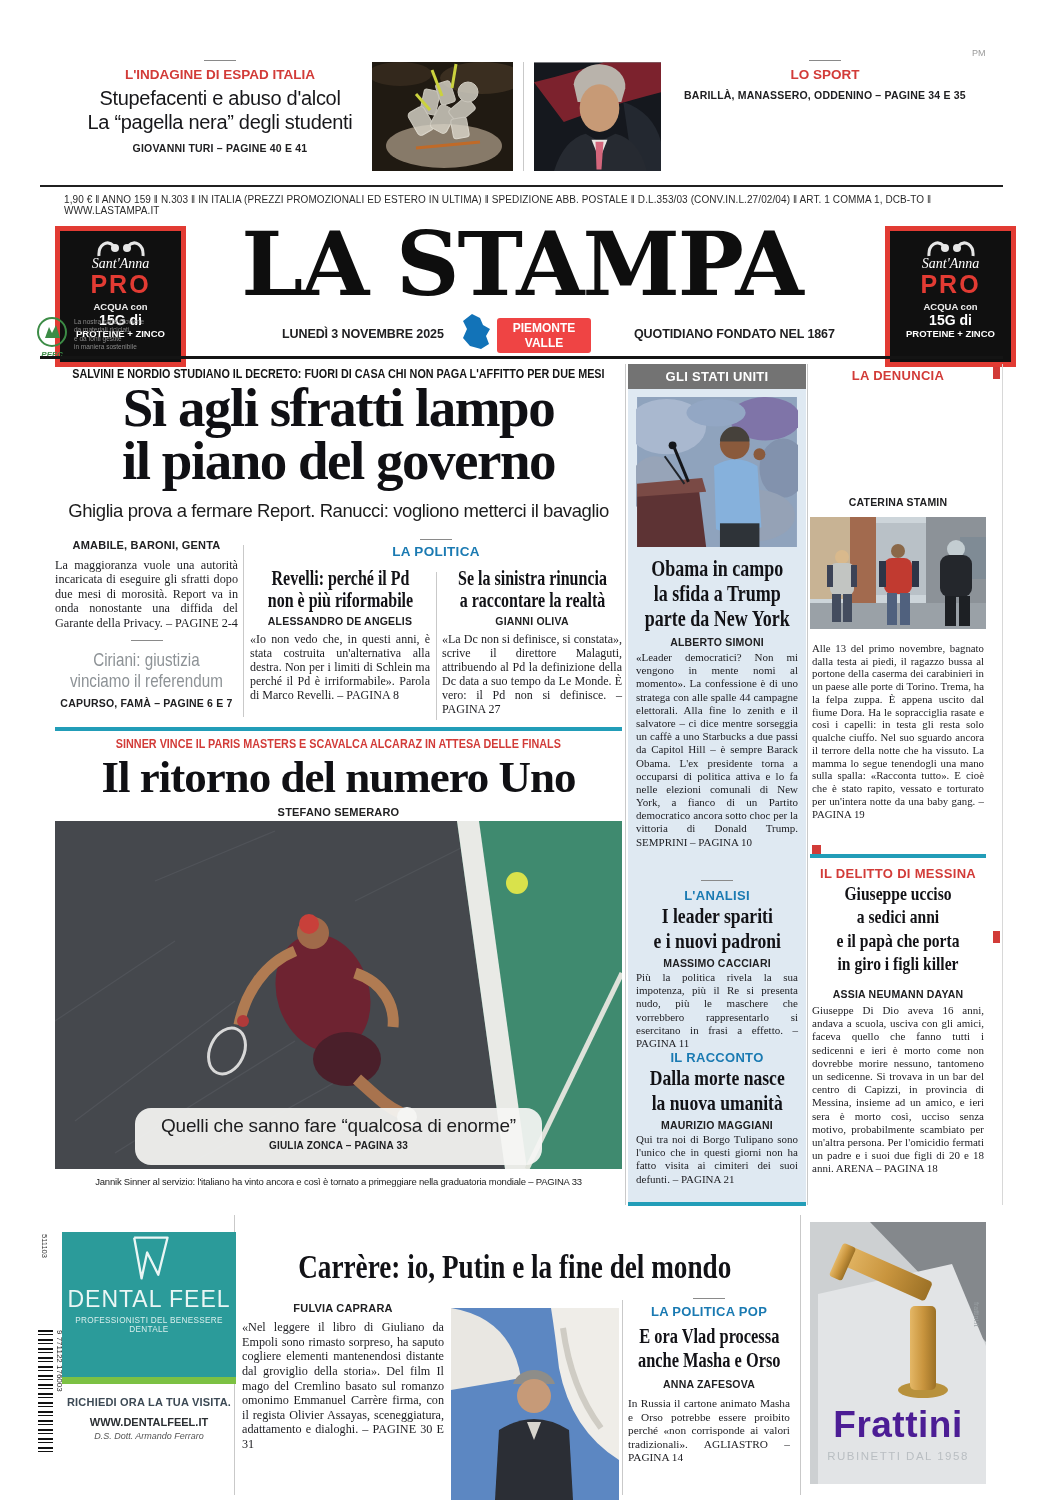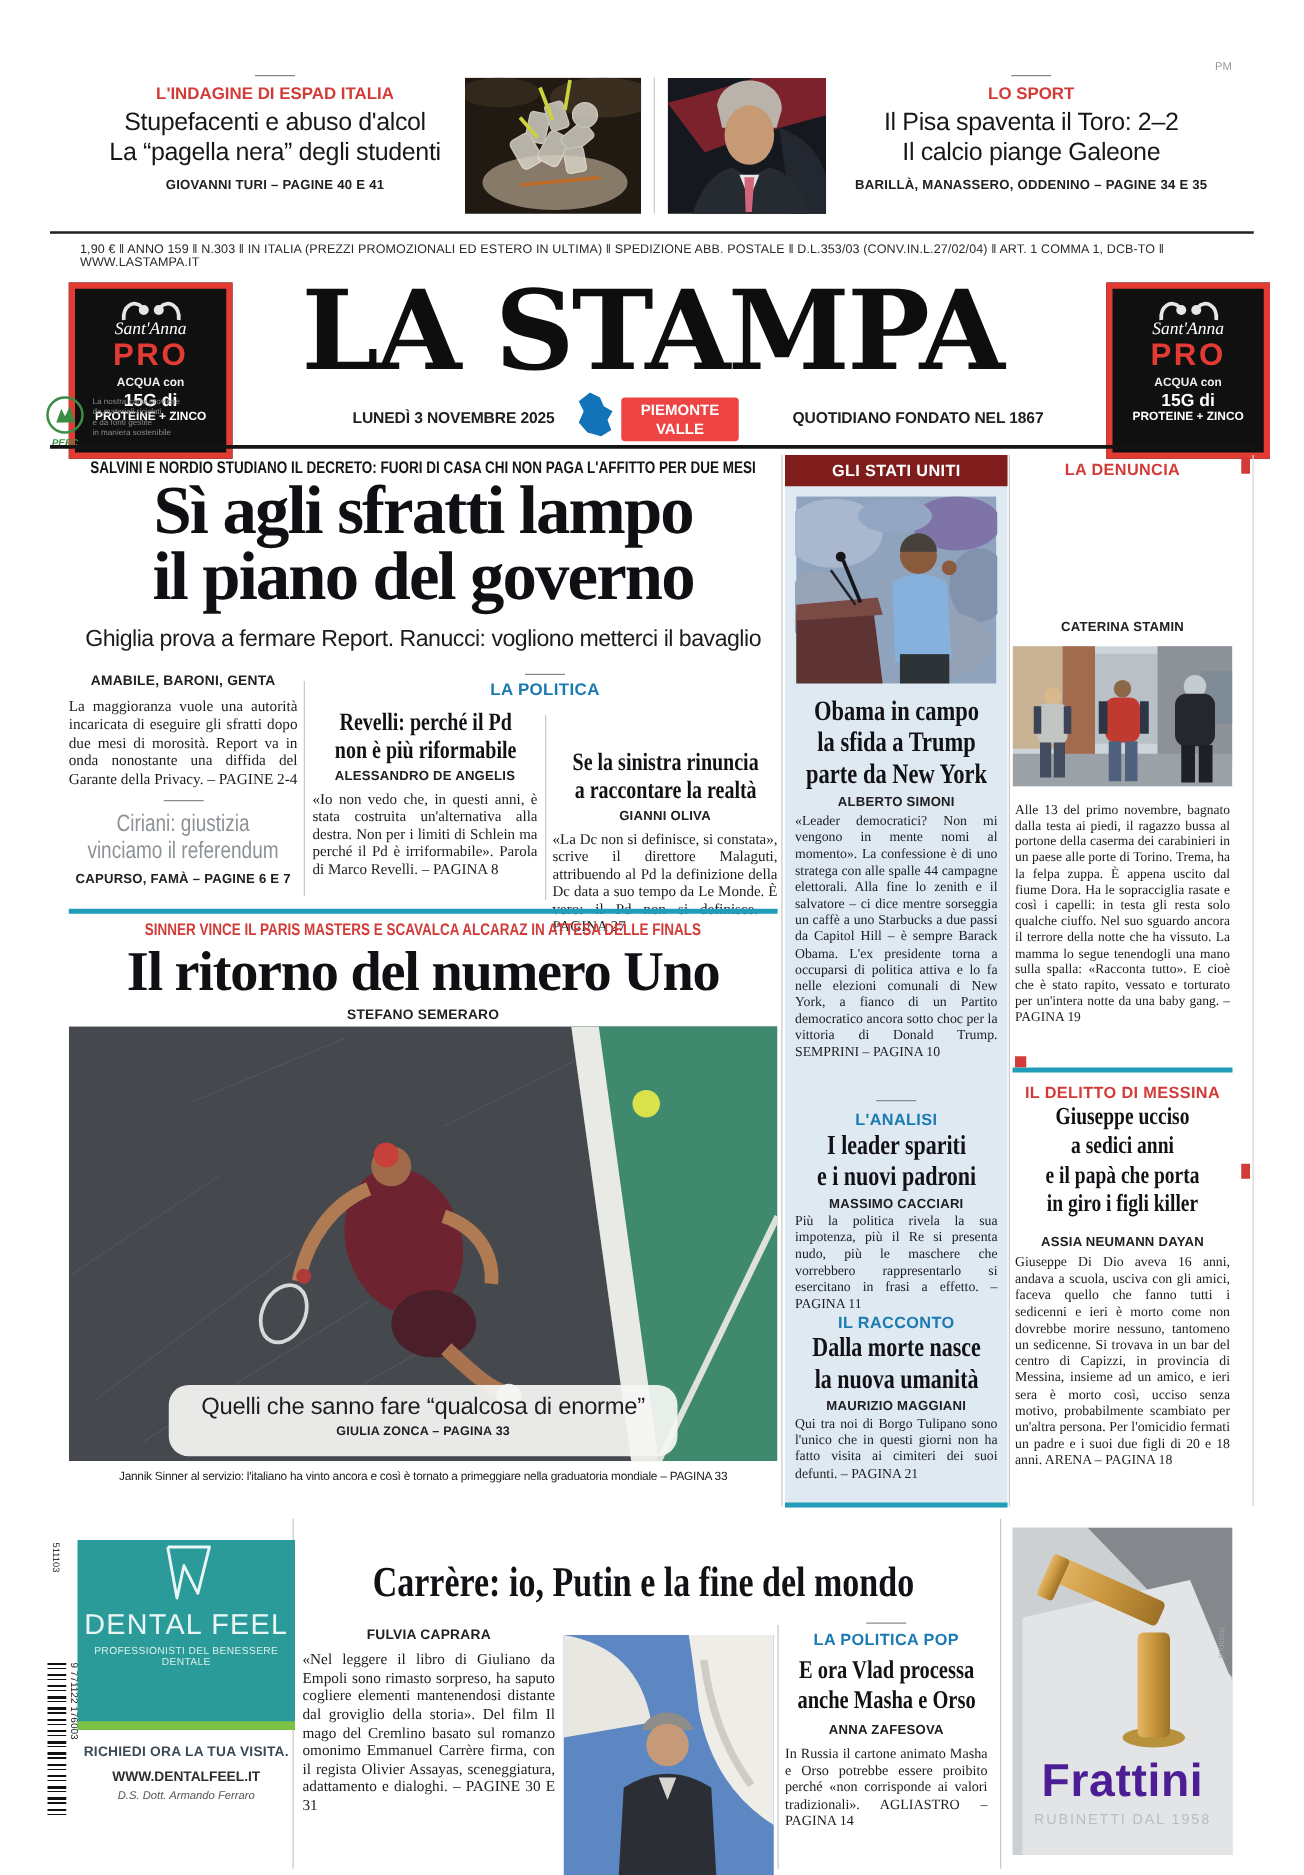--- a/index.html
+++ b/index.html
@@ -75,22 +75,20 @@
       <ellipse cx="66" cy="46" rx="20" ry="24" fill="#c79a76"></ellipse>
       <path d="M20 110 Q30 78 52 72 L66 80 L82 72 Q106 78 114 110 Z" fill="#262a31"></path>
       <polygon points="58,78 74,78 66,98" fill="#e8e6e2"></polygon>
       <polygon points="62,80 70,80 68,108 63,108" fill="#d4667c"></polygon>
     </svg>
   </div>
 
   <div class="abs" style="left:670px;top:60px;width:310px;">
     <div class="dash"></div>
     <div class="ctr kick-red" style="font-size:13.5px;margin-top:6px;">LO SPORT</div>
-    <div class="ctr pre" style="font-size:20px;line-height:1.22;color:#17171a;letter-spacing:-.3px;margin-top:4px;">Il Pisa spaventa il Toro: 2–2
-Il calcio piange Galeone</div>
     <div class="ctr byline" style="font-size:10.5px;margin-top:7px;">BARILLÀ, MANASSERO, ODDENINO – PAGINE 34 E 35</div>
   </div>
 
   <div class="abs" style="left:40px;top:185px;width:963px;height:2px;background:#202020;"></div>
   <div class="abs" style="left:64px;top:194px;width:930px;font-size:10px;color:#2a2a2a;letter-spacing:.1px;">1,90 € ‖ ANNO 159 ‖ N.303 ‖ IN ITALIA (PREZZI PROMOZIONALI ED ESTERO IN ULTIMA) ‖ SPEDIZIONE ABB. POSTALE ‖ D.L.353/03 (CONV.IN.L.27/02/04) ‖ ART. 1 COMMA 1, DCB-TO ‖ WWW.LASTAMPA.IT</div>
 
   <div class="abs" style="left:55px;top:226px;width:121px;height:131px;background:#101010;border:5px solid #e23b33;text-align:center;">
     <svg width="56" height="22" viewBox="0 0 56 22" style="margin:5px auto 0;">
       <path d="M6 20 C5 9 14 3 21 10" stroke="#e6e6e6" stroke-width="3" fill="none"></path>
         <circle cx="22" cy="12" r="4" fill="#e6e6e6"></circle>
@@ -184,21 +182,21 @@
   <div class="abs" style="left:250px;top:567px;width:180px;">
     <div class="serif ctr hl" style="font-size:20px;line-height:1.1;">
       <span class="squeeze">Revelli: perché il Pd
 non è più riformabile</span>
     </div>
     <div class="ctr byline" style="font-size:10.5px;margin-top:4px;">ALESSANDRO DE ANGELIS</div>
     <div class="body-t" style="font-size:12px;line-height:1.16;margin-top:6px;">«Io non vedo che, in questi anni, è stata costruita un'alternativa alla destra. Non per i limiti di Schlein ma perché il Pd è irriformabile». Parola di Marco Revelli. – PAGINA 8</div>
   </div>
 
   <div class="abs" style="left:442px;top:567px;width:180px;">
-    <div class="serif ctr hl" style="font-size:20px;line-height:1.1;margin-top:32px;">
+    <div class="serif ctr hl" style="font-size:20px;line-height:1.1;">
       <span class="squeeze">Se la sinistra rinuncia
 a raccontare la realtà</span>
     </div>
     <div class="ctr byline" style="font-size:10.5px;margin-top:4px;">GIANNI OLIVA</div>
     <div class="body-t" style="font-size:12px;line-height:1.16;margin-top:6px;">«La Dc non si definisce, si constata», scrive il direttore Malaguti, attribuendo al Pd la definizione della Dc data a suo tempo da Le Monde. È vero: il Pd non si definisce. – PAGINA 27</div>
   </div>
 
   <div class="abs teal" style="left:55px;top:727px;width:567px;height:4px;"></div>
   <div class="abs ctr" style="left:55px;top:736px;width:567px;font-size:13.5px;">
     <span class="squeeze kick-red">SINNER VINCE IL PARIS MASTERS E SCAVALCA ALCARAZ IN ATTESA DELLE FINALS</span>
@@ -233,21 +231,21 @@
       <ellipse cx="172" cy="230" rx="17" ry="24" fill="none" stroke="#d8d8d8" stroke-width="3" transform="rotate(25 172 230)"></ellipse>
     </svg>
     <div class="abs" style="left:80px;top:287px;width:407px;height:57px;background:rgba(245,245,243,.93);border-radius:16px;">
       <div class="ctr" style="font-size:19px;color:#1d1d1f;margin-top:7px;letter-spacing:-.2px;">Quelli che sanno fare “qualcosa di enorme”</div>
       <div class="ctr byline" style="font-size:10px;margin-top:3px;">GIULIA ZONCA – PAGINA 33</div>
     </div>
   </div>
   <div class="abs ctr" style="left:55px;top:1176px;width:567px;font-size:9.5px;letter-spacing:-.2px;color:#222;">Jannik Sinner al servizio: l'italiano ha vinto ancora e così è tornato a primeggiare nella graduatoria mondiale – PAGINA 33</div>
 
   <div class="abs" style="left:628px;top:364px;width:178px;height:842px;background:#dfe9f2;"></div>
-  <div class="abs ctr" style="left:628px;top:364px;width:178px;height:25px;background:#7f1d1d;color:#fff;font-weight:700;font-size:13px;line-height:25px;letter-spacing:.3px;">GLI STATI UNITI</div>
+  <div class="abs ctr" style="left:628px;top:364px;width:178px;height:25px;background:#737373;color:#fff;font-weight:700;font-size:13px;line-height:25px;letter-spacing:.3px;">GLI STATI UNITI</div>
 
   <div class="abs photo" style="left:636px;top:397px;width:162px;height:150px;">
     <svg width="162" height="150" viewBox="0 0 162 152">
       <rect width="162" height="152" fill="#8fa3bd"></rect>
       <ellipse cx="30" cy="30" rx="40" ry="28" fill="#a9b8cf"></ellipse>
         <ellipse cx="130" cy="22" rx="36" ry="22" fill="#7f74a8"></ellipse>
       <ellipse cx="80" cy="16" rx="30" ry="14" fill="#93a7c4"></ellipse>
         <ellipse cx="18" cy="90" rx="26" ry="30" fill="#97a4b8"></ellipse>
       <ellipse cx="148" cy="72" rx="24" ry="30" fill="#8292ad"></ellipse>
         <ellipse cx="120" cy="120" rx="40" ry="26" fill="#95a2b6"></ellipse>

